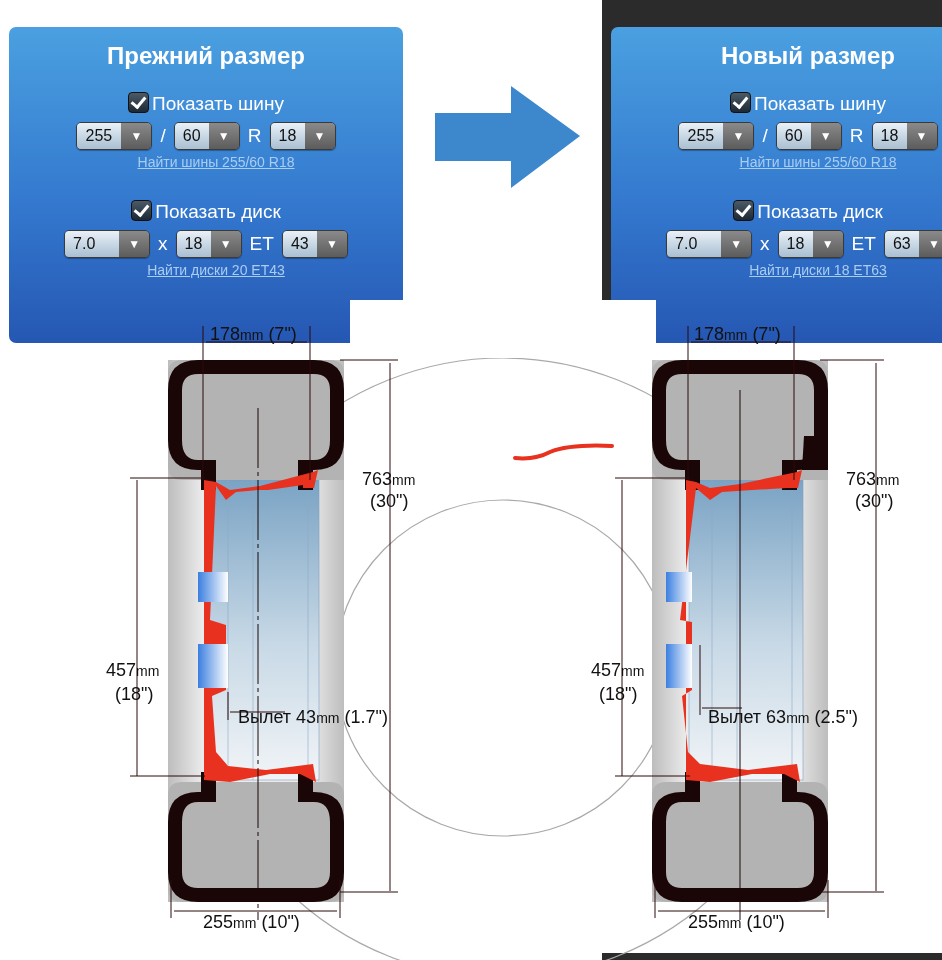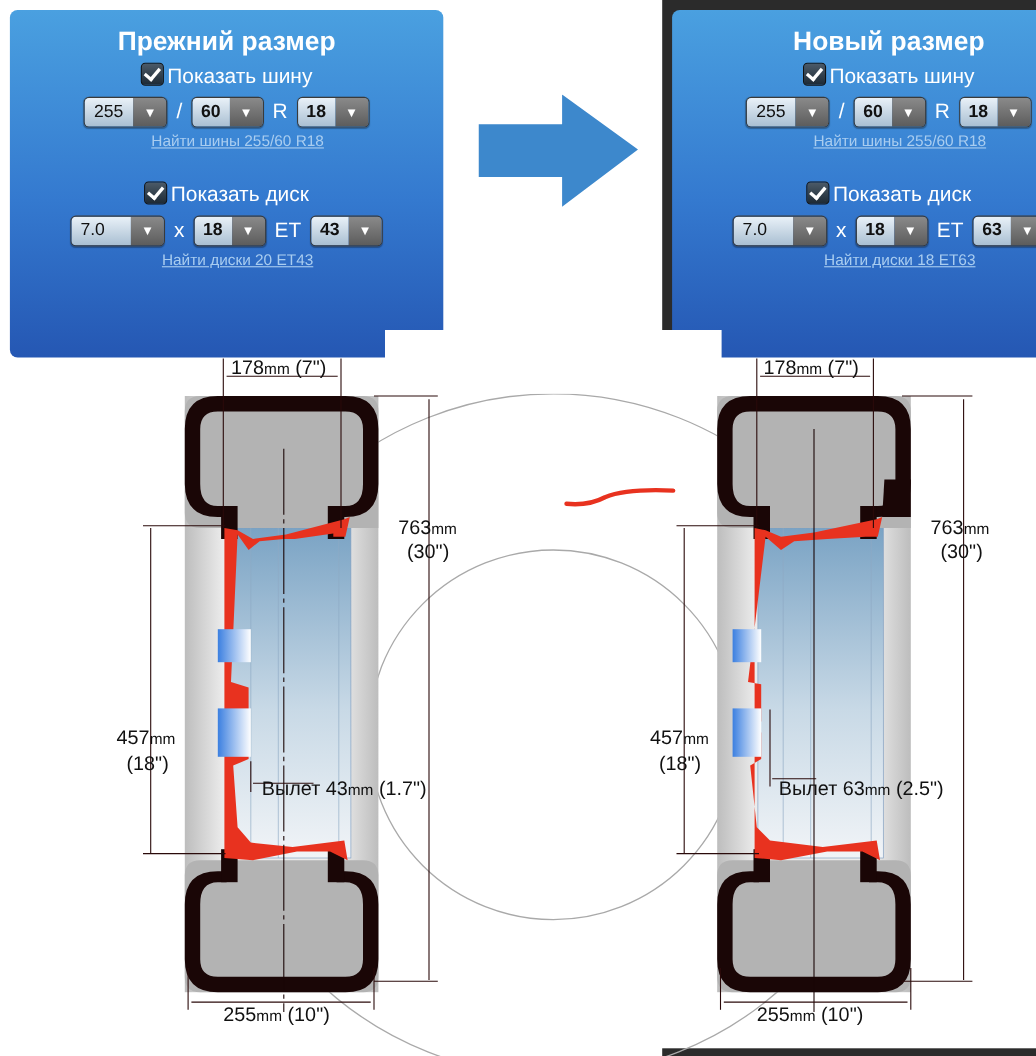--- a/index.html
+++ b/index.html
@@ -1,34 +1,34 @@
 <!DOCTYPE html>
 <html><head>
 <meta charset="utf-8">
 <style>
   html,body{margin:0;padding:0;}
   body{width:942px;height:960px;background:#ffffff;position:relative;overflow:hidden;font-family:"Liberation Sans",sans-serif;}
   .dark-bg{position:absolute;left:602px;top:0;width:340px;height:300px;background:#2b2b2b;}
   .dark-bg-bottom{position:absolute;left:602px;top:953px;width:340px;height:7px;background:#2b2b2b;}
-  .panel{position:absolute;top:9px;height:316px;border-radius:7px;
+  .panel{position:absolute;top:27px;height:316px;border-radius:7px;
     background:linear-gradient(#4aa0e0 0%,#3479cf 55%,#2557b3 100%);color:#fff;text-align:center;}
   #panel-old{left:9px;width:394px;}
   #panel-new{left:611px;width:360px;}
   .panel-title{font-weight:bold;font-size:24px;margin-top:12px;height:34px;line-height:34px;}
-  .chk-row{font-size:19px;height:26px;line-height:26px;margin-top:2px;}
+  .chk-row{font-size:19px;height:26px;line-height:26px;margin-top:18px;}
   .chk-row.second{margin-top:28px;}
   .chk{display:inline-block;width:19px;height:19px;border-radius:4px;background:linear-gradient(#4b5a68,#1d2a35);
     border:1px solid #111;vertical-align:-3px;margin-right:3px;position:relative;}
   .chk::after{content:"";position:absolute;left:5px;top:1px;width:6px;height:11px;border:solid #fff;border-width:0 3px 3px 0;transform:rotate(40deg);}
   .sel-row{height:30px;margin-top:4px;display:flex;justify-content:center;align-items:center;gap:8px;font-size:19px;}
   .sel{display:inline-flex;height:26px;border-radius:5px;border:1px solid #3a3a3a;overflow:hidden;box-shadow:0 1px 1px rgba(0,0,0,.3);}
   .sel .val{background:linear-gradient(#e9f1f8,#a9bfd2);color:#111;font-size:16px;line-height:26px;padding:0 6px 0 8px;text-align:left;}
   .sel .arr{width:30px;background:linear-gradient(#8a8a8a,#5c5c5c);display:flex;align-items:center;justify-content:center;color:#fff;font-size:12px;}
   .w44 .val{width:30px;}
-  .w30 .val{width:20px;font-weight:bold;}
+  .w30 .val{width:20px;}
   .w48 .val{width:40px;}
   .sep{color:#fff;font-size:19px;}
   .link{font-size:14px;color:#a9cdf0;text-decoration:underline;margin-top:2px;height:18px;line-height:18px;margin-left:20px;}
   .arrow{position:absolute;left:435px;top:86px;}
   .diagram{position:absolute;left:0;top:300px;}
   .txt{font-family:"Liberation Sans",sans-serif;fill:#111;}
 </style>
 </head>
 <body>
 

